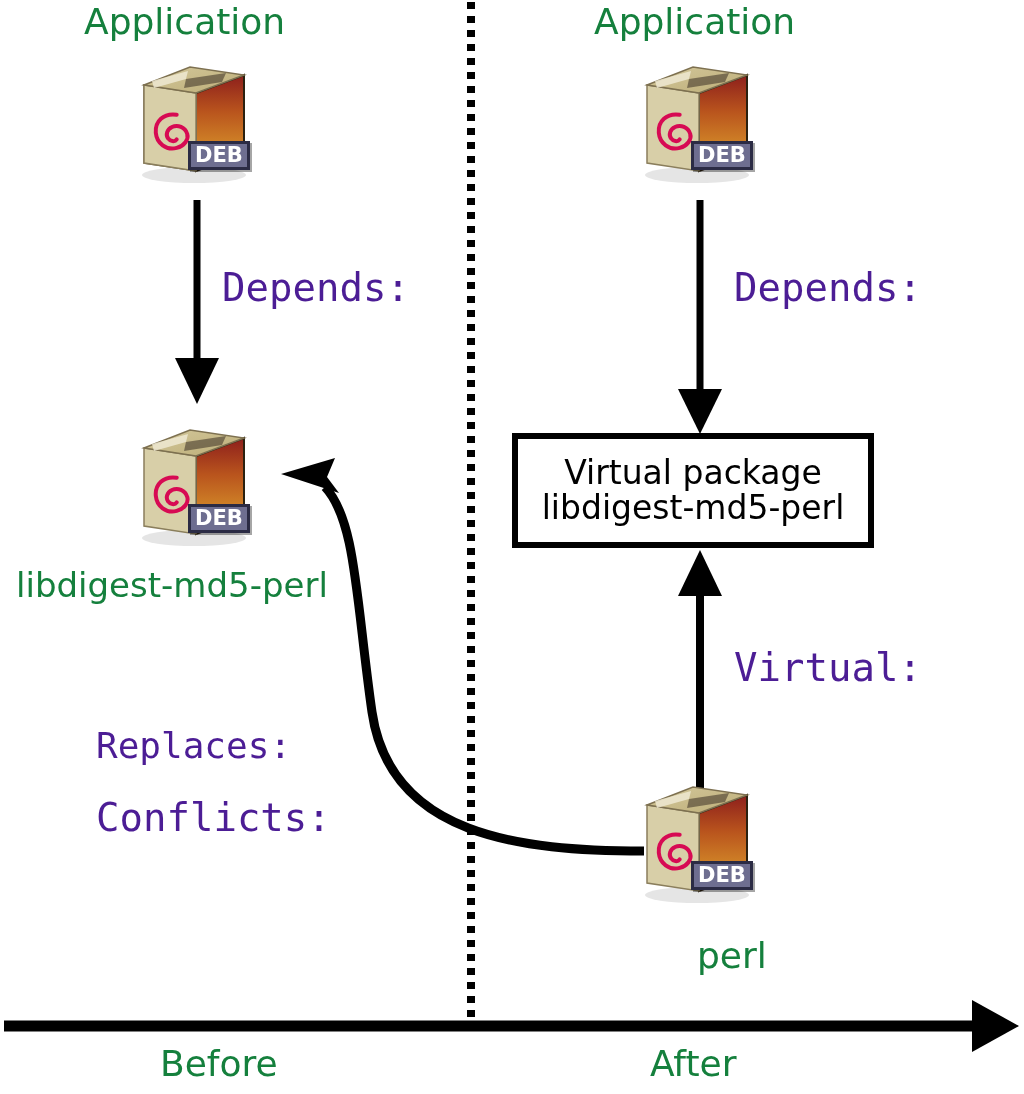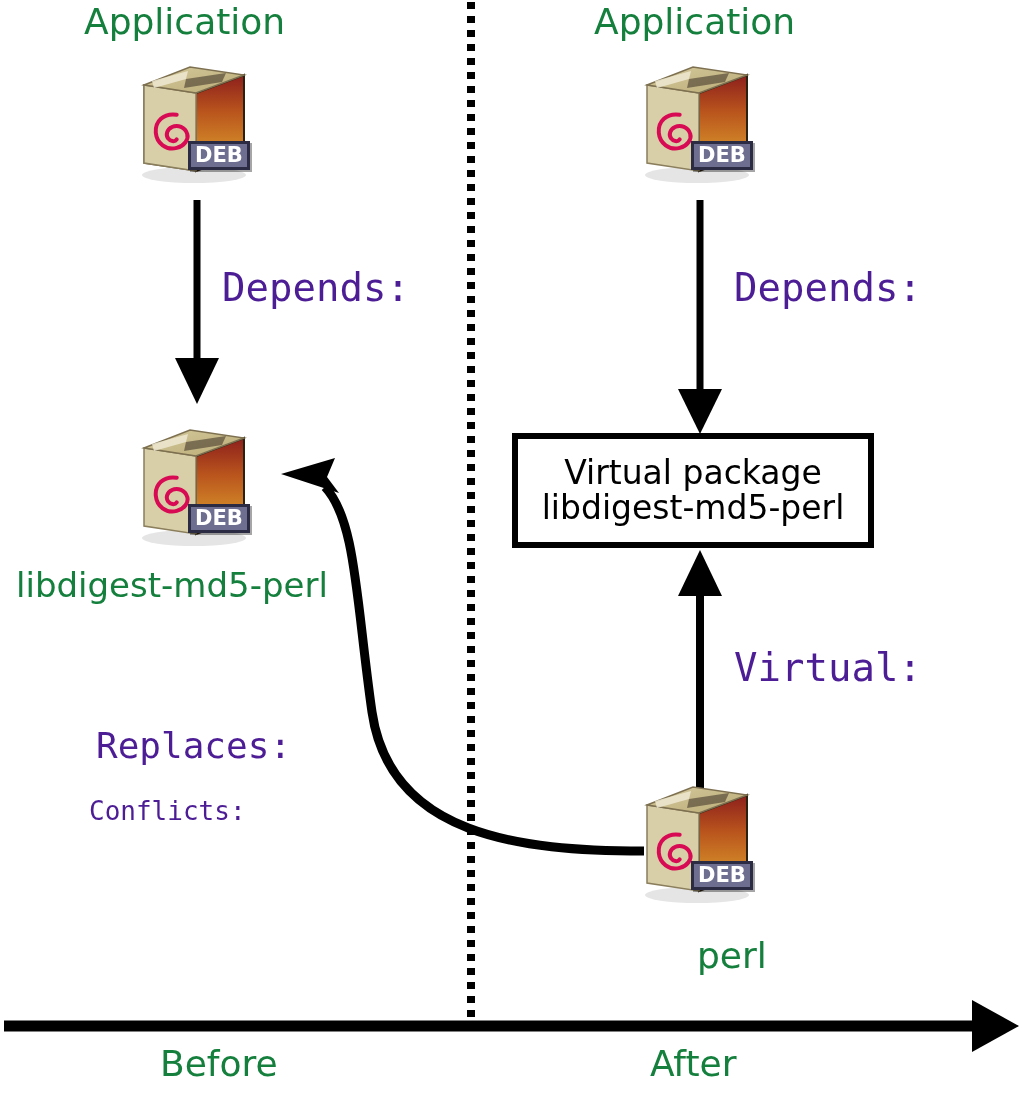--- a/index.html
+++ b/index.html
@@ -253,21 +253,21 @@
   <div class="sans-label" style="left:594px; top:4px; font-size:36px;">Application</div>
 
   <div class="mono-label" style="left:222px; top:268px; font-size:39px;">Depends:</div>
 
   <div class="mono-label" style="left:734px; top:268px; font-size:39px;">Depends:</div>
 
   <div class="sans-label" style="left:16px; top:568px; font-size:34px;">libdigest-md5-perl</div>
 
   <div class="mono-label" style="left:96px; top:728px; font-size:36px;text-align:right;">Replaces:</div>
 
-  <div class="mono-label" style="left:89px; top:798px; font-size:26px;">Conflicts:</div>
+  <div class="mono-label" style="left:96px; top:798px; font-size:39px;">Conflicts:</div>
 
   <div class="mono-label" style="left:734px; top:648px; font-size:39px;">Virtual:</div>
 
   <div class="sans-label" style="left:697px; top:938px; font-size:36px;">perl</div>
 
   <div class="sans-label" style="left:160px; top:1046px; font-size:36px;">Before</div>
 
   <div class="sans-label" style="left:642px; top:1046px; font-size:36px;margin-left:8px;">After</div>
 
 </div>

